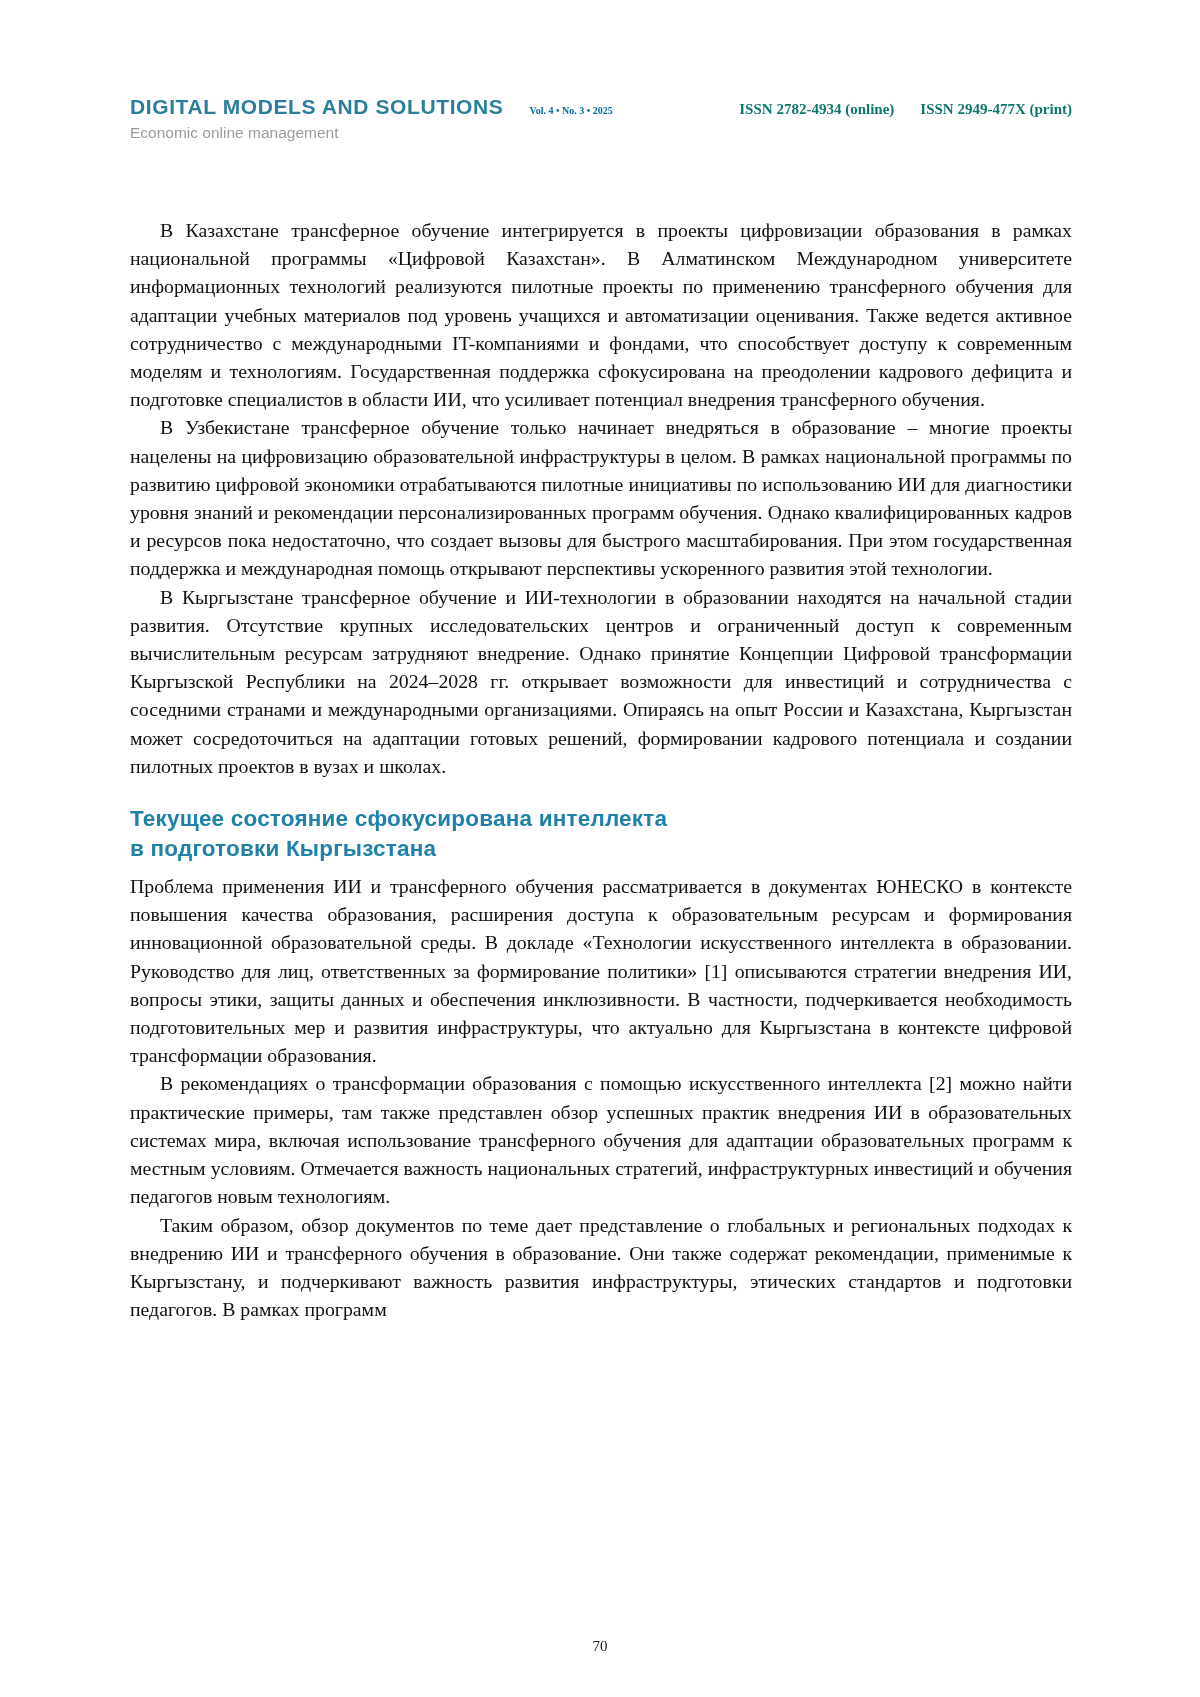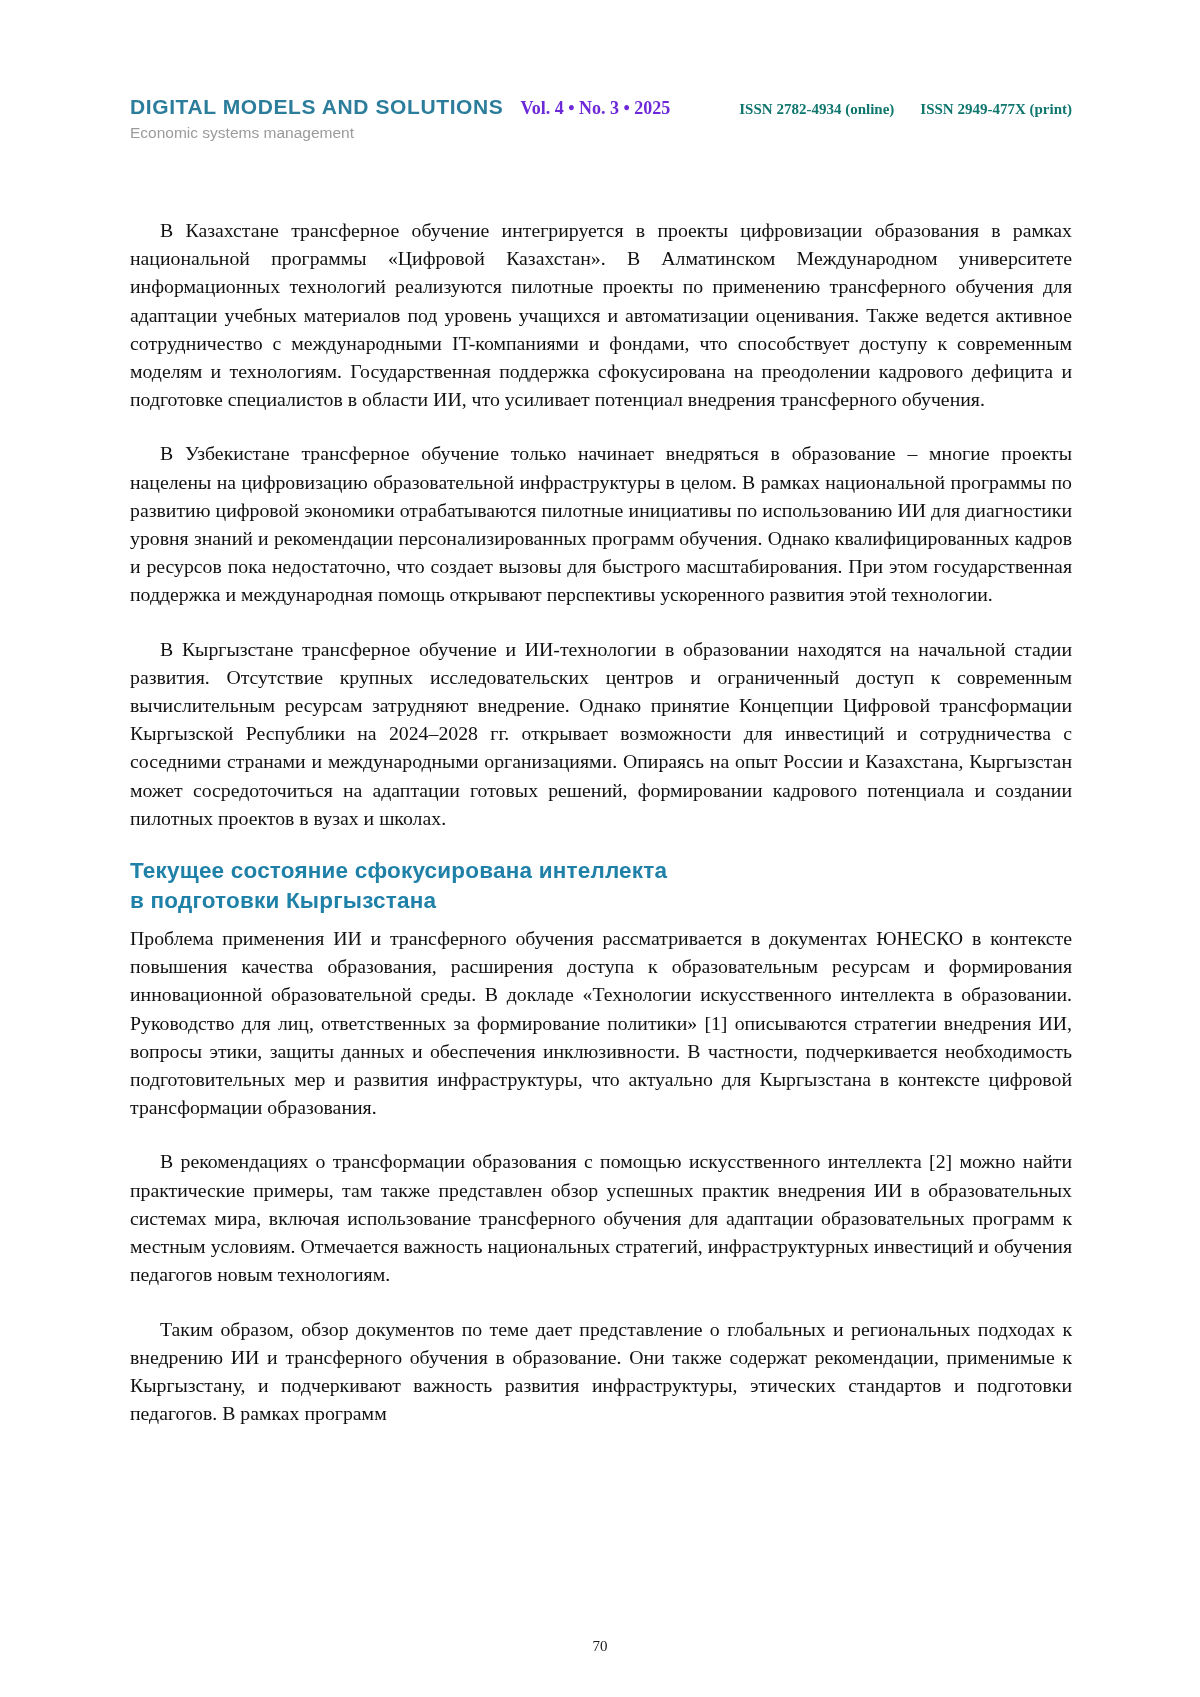--- a/index.html
+++ b/index.html
@@ -28,23 +28,23 @@
     font-family: "Liberation Sans", sans-serif;
     font-weight: 700;
     font-size: 21px;
     letter-spacing: 0.6px;
     color: #2C7D9B;
     white-space: nowrap;
   }
   .issue-info {
     font-family: "Liberation Serif", serif;
     font-weight: 700;
-    font-size: 18px;
-    color: #6d28d9;
-    margin-left: 17px;
+    font-size: 10px;
+    color: #0369a1;
+    margin-left: 26px;
     white-space: nowrap;
   }
   .issn-group {
     margin-left: auto;
     display: flex;
     gap: 26px;
     font-family: "Liberation Serif", serif;
     font-weight: 700;
     font-size: 15px;
     color: #0f766e;
@@ -61,21 +61,21 @@
     margin-top: 74px;
     width: 942px;
     font-size: 19.8px;
     line-height: 28.2px;
     color: #101010;
     text-align: justify;
     hyphens: auto;
     -webkit-hyphens: auto;
   }
   .para { margin: 0; }
-  .para.indent { text-indent: 30px; margin-top: 26px; }
+  .para.indent { text-indent: 30px; }
   .section-heading {
     font-family: "Liberation Sans", sans-serif;
     font-weight: 600;
     font-size: 22.5px;
     line-height: 30px;
     color: #1F80A8;
     text-align: left;
     margin: 24px 0 8px 0;
     letter-spacing: 0.2px;
   }
@@ -100,21 +100,21 @@
 
   <header class="page-header">
     <div class="header-top-row">
       <span class="journal-title">DIGITAL MODELS AND SOLUTIONS</span>
       <span class="issue-info">Vol. 4 • No. 3 • 2025</span>
       <span class="issn-group">
         <span>ISSN 2782-4934 (online)</span>
         <span>ISSN 2949-477X (print)</span>
       </span>
     </div>
-    <div class="section-label">Economic systems management</div>
+    <div class="section-label">Economic online management</div>
   </header>
 
   <main class="article-body">
 
     <p class="para indent">В Казахстане трансферное обучение интегрируется в проекты цифровизации образования в рамках национальной программы «Цифровой Казахстан». В Алматинском Международном университете информационных технологий реализуются пилотные проекты по применению трансферного обучения для адаптации учебных материалов под уровень учащихся и автоматизации оценивания. Также ведется активное сотрудничество с международными IT-компаниями и фондами, что способствует доступу к современным моделям и технологиям. Государственная поддержка сфокусирована на преодолении кадрового дефицита и подготовке специалистов в области ИИ, что усиливает потенциал внедрения трансферного обучения.</p>
 
     <p class="para indent">В Узбекистане трансферное обучение только начинает внедряться в образование – многие проекты нацелены на цифровизацию образовательной инфраструктуры в целом. В рамках национальной программы по развитию цифровой экономики отрабатываются пилотные инициативы по использованию ИИ для диагностики уровня знаний и рекомендации персонализированных программ обучения. Однако квалифицированных кадров и ресурсов пока недостаточно, что создает вызовы для быстрого масштабирования. При этом государственная поддержка и международная помощь открывают перспективы ускоренного развития этой технологии.</p>
 
     <p class="para indent">В Кыргызстане трансферное обучение и ИИ-технологии в образовании находятся на начальной стадии развития. Отсутствие крупных исследовательских центров и ограниченный доступ к современным вычислительным ресурсам затрудняют внедрение. Однако принятие Концепции Цифровой трансформации Кыргызской Республики на 2024–2028 гг. открывает возможности для инвестиций и сотрудничества с соседними странами и международными организациями. Опираясь на опыт России и Казахстана, Кыргызстан может сосредоточиться на адаптации готовых решений, формировании кадрового потенциала и создании пилотных проектов в вузах и школах.</p>
 

